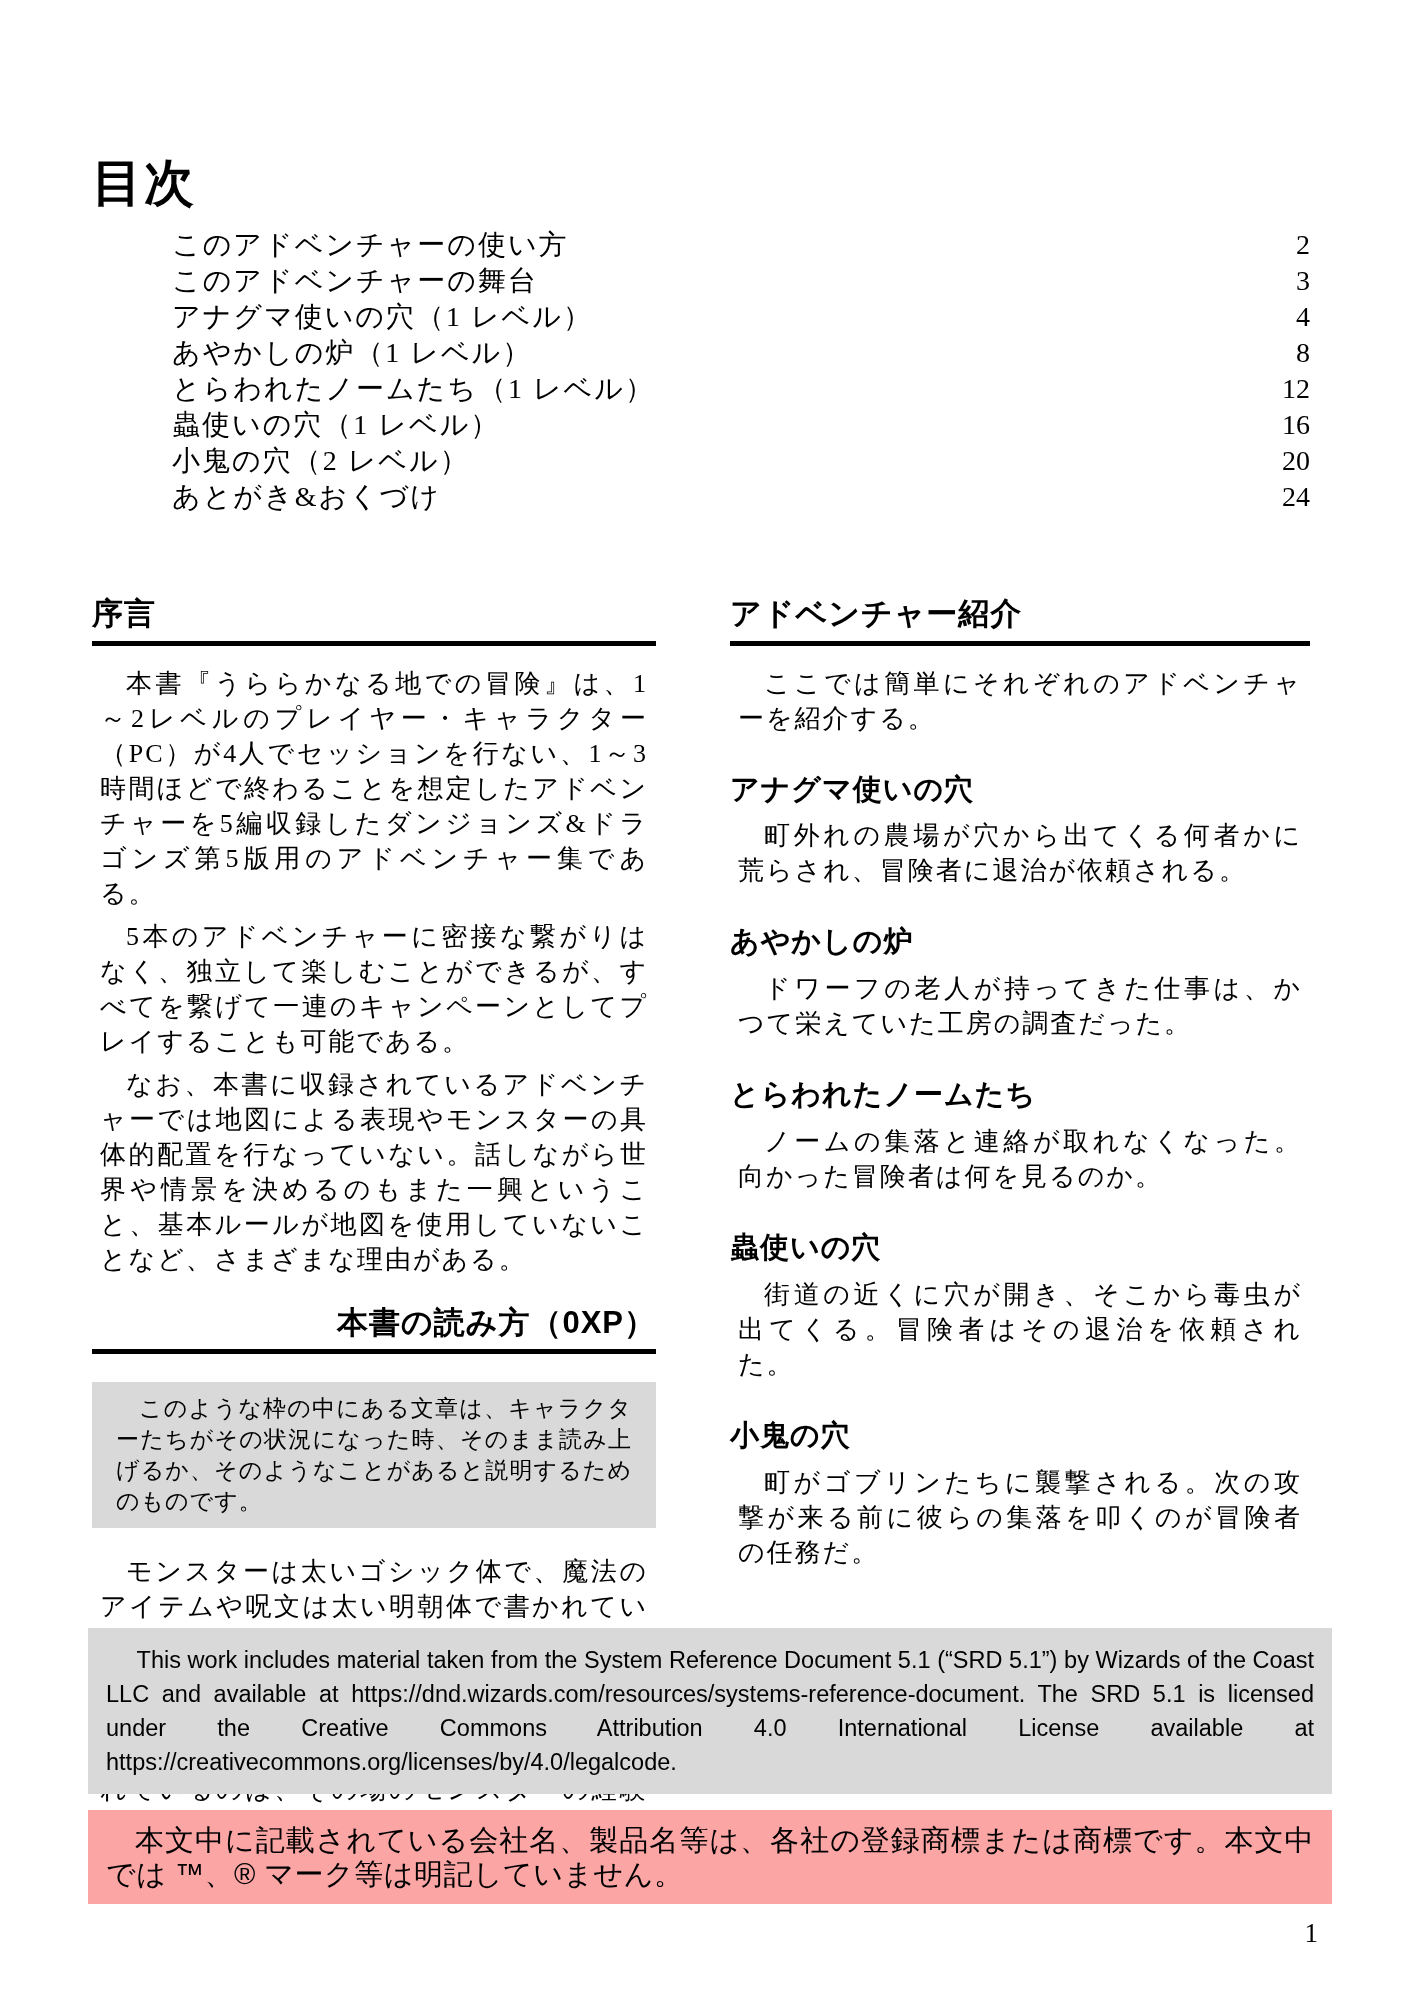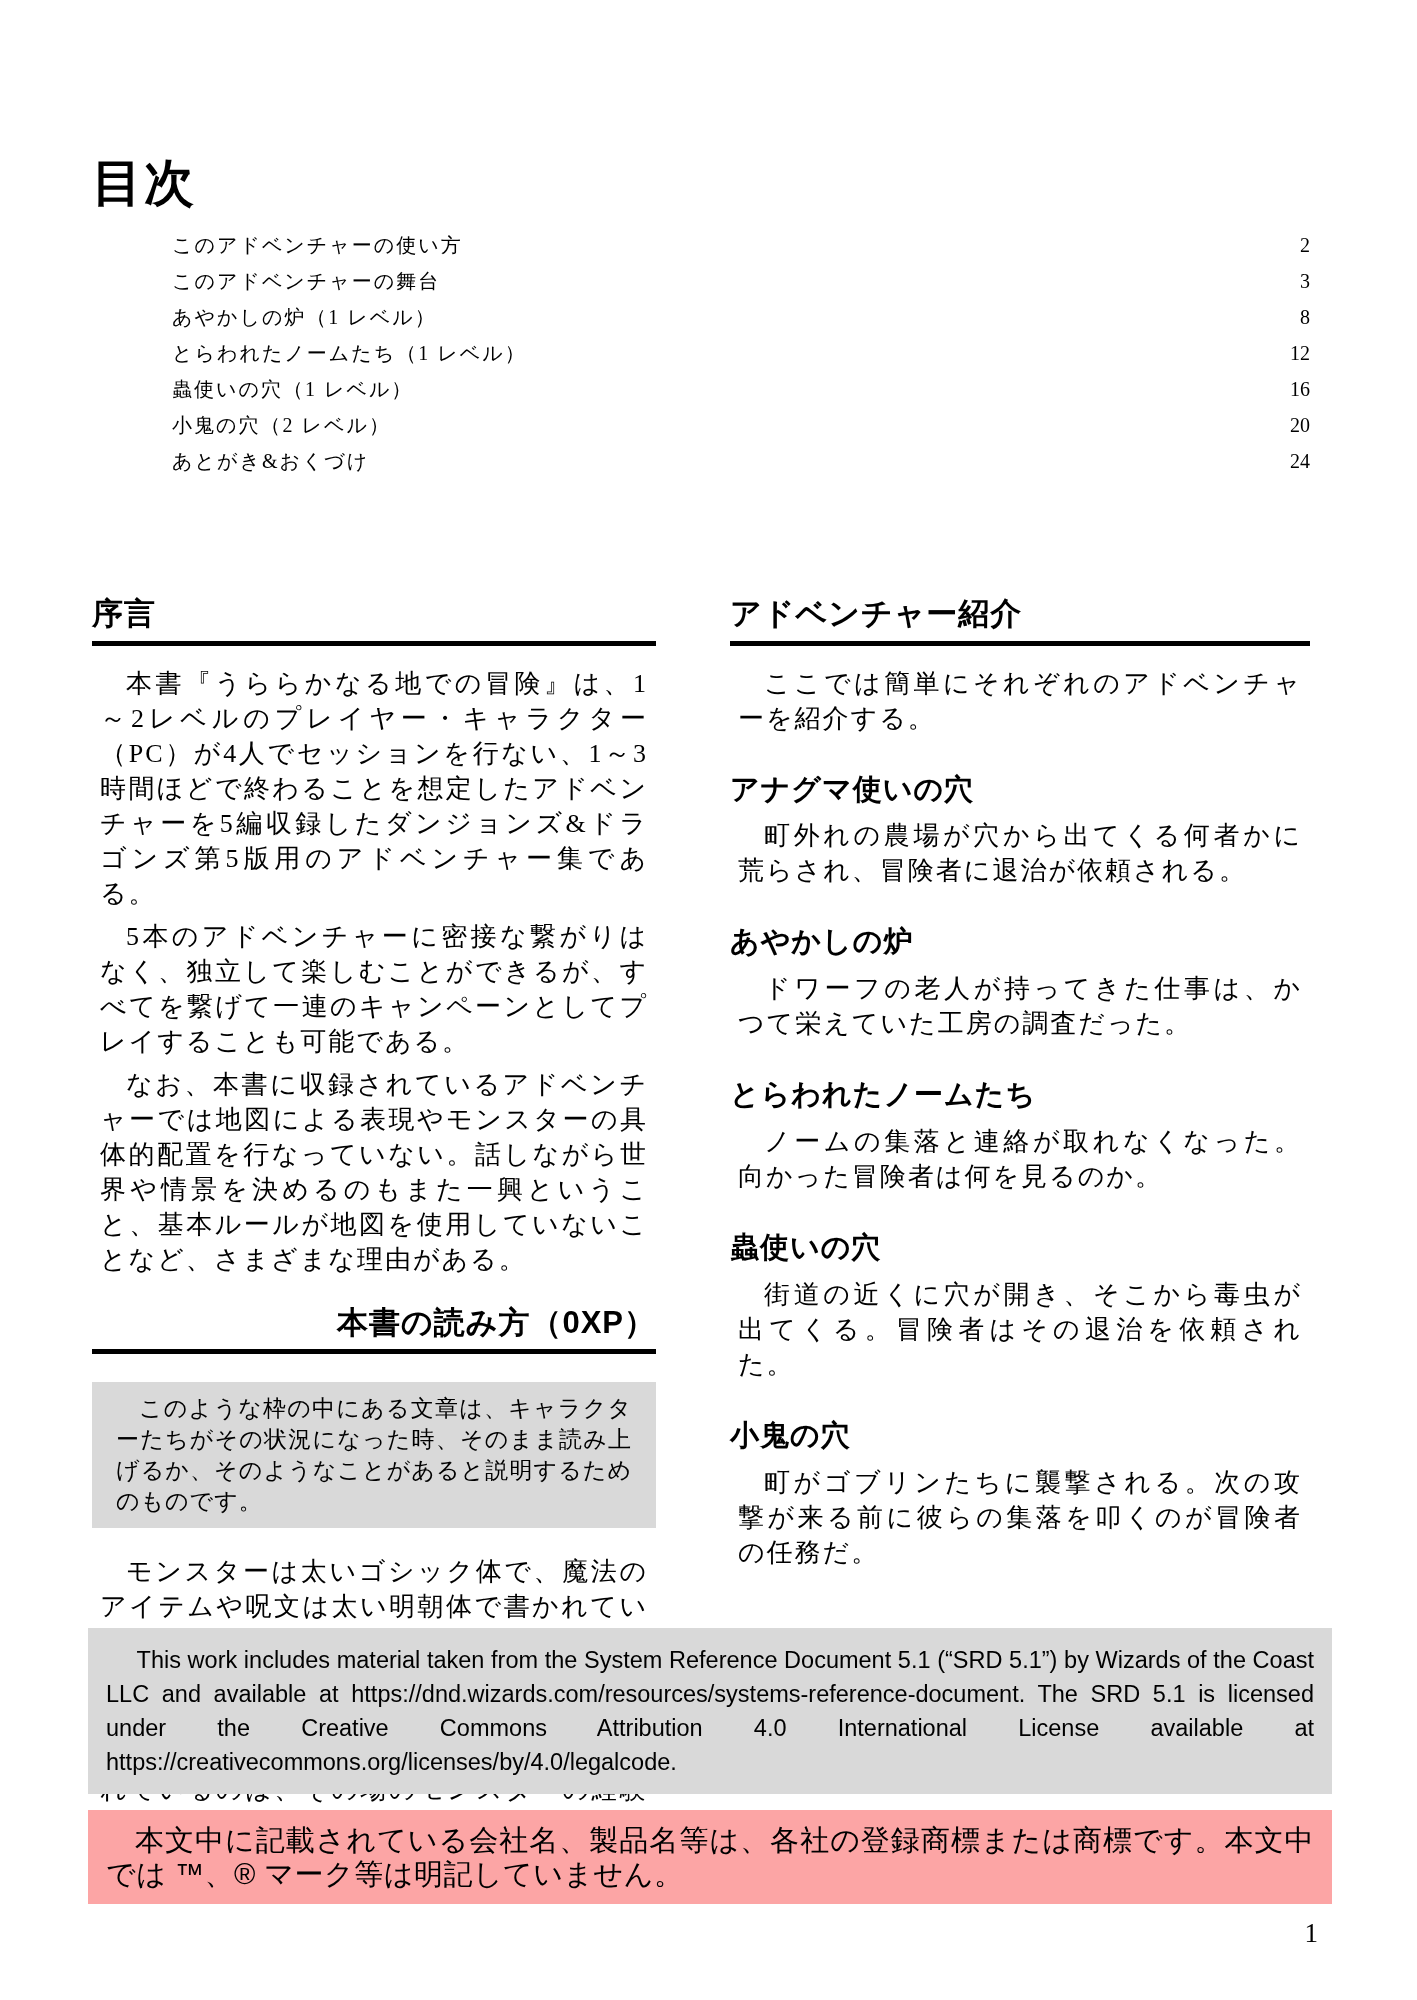--- a/index.html
+++ b/index.html
@@ -16,21 +16,21 @@
   
   .toc-block{position:absolute;left:92px;top:156px;width:1218px;}
   .doc-title{
     font-family:"Liberation Sans","DejaVu Sans",sans-serif;
     font-weight:bold;font-size:50px;line-height:1.1;margin:0;
     letter-spacing:2px;
   }
   .toc-list{margin:16px 0 0 80px;}
   .toc-row{
     display:flex;justify-content:space-between;align-items:flex-end;
-    font-size:20px;line-height:36px;letter-spacing:2px;
+    font-size:28px;line-height:36px;letter-spacing:2px;
   }
   .toc-label{white-space:nowrap;}
   .toc-page{letter-spacing:0;}
   
   .columns{position:absolute;left:92px;top:596px;width:1218px;display:flex;gap:74px;}
   .col-left{width:564px;flex:none;}
   .col-right{width:580px;flex:none;}
   h2.section{
     font-family:"Liberation Sans","DejaVu Sans",sans-serif;
     font-weight:bold;font-size:31px;line-height:1.15;
@@ -84,20 +84,24 @@
   <div class="toc-block">
     <h1 class="doc-title">目次</h1>
     <div class="toc-list">
       <div class="toc-row">
         <span class="toc-label">このアドベンチャーの使い方</span>
         <span class="toc-page">2</span>
       </div>
       <div class="toc-row">
         <span class="toc-label">このアドベンチャーの舞台</span>
         <span class="toc-page">3</span>
+      </div>
+      <div class="toc-row">
+        <span class="toc-label">アナグマ使いの穴（1 レベル）</span>
+        <span class="toc-page">4</span>
       </div>
       <div class="toc-row">
         <span class="toc-label">あやかしの炉（1 レベル）</span>
         <span class="toc-page">8</span>
       </div>
       <div class="toc-row">
         <span class="toc-label">とらわれたノームたち（1 レベル）</span>
         <span class="toc-page">12</span>
       </div>
       <div class="toc-row">

